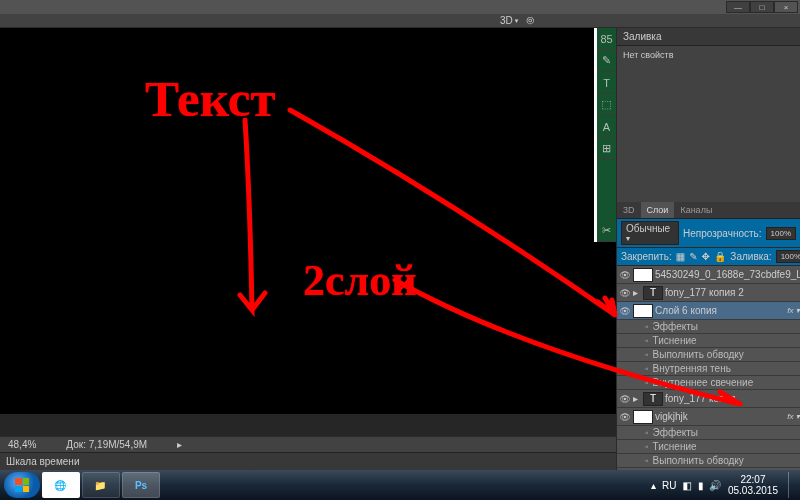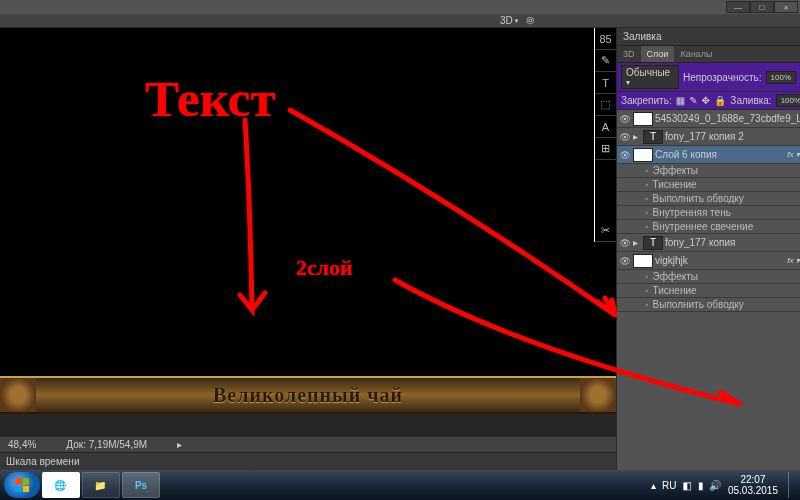--- a/index.html
+++ b/index.html
@@ -16,29 +16,29 @@
 .black-zone{flex:1;background:#000;position:relative}
 .banner{height:38px;background:linear-gradient(#3a2a15,#6b4a20 30%,#8b6525 50%,#6b4a20 70%,#3a2a15);border-top:2px solid #c8a050;border-bottom:2px solid #2a1a08;display:flex;align-items:center;justify-content:center;position:relative}
 .banner::before,.banner::after{content:"";position:absolute;width:36px;height:34px;background:radial-gradient(circle,#a07030 30%,#5a3818 70%);top:0}
 .banner::before{left:0}
 .banner::after{right:0}
 .banner-text{font-family:Georgia,serif;font-size:20px;font-weight:bold;color:#2a1808;text-shadow:0 1px 1px #c8a050;letter-spacing:1px}
 .gray-back{height:22px;background:#262626}
 .status{height:16px;background:#424242;border-top:1px solid #2a2a2a;display:flex;align-items:center;gap:30px;padding:0 8px;color:#ccc;font-size:9px}
 .timeline-tab{height:18px;background:#383838;border-top:1px solid #222;display:flex;align-items:center;padding-left:6px;color:#ccc}
 .rsidebar{width:184px;background:#535353;display:flex;flex-direction:column;border-left:1px solid #2a2a2a}
-.rtools{width:22px;position:absolute;right:184px;top:28px;background:#000000;display:flex;flex-direction:column;border-left:1px solid #ffffff}
+.rtools{width:22px;position:absolute;right:184px;top:28px;background:#14532d;display:flex;flex-direction:column;border-left:3px solid #ffffff}
 .tbtn{height:22px;display:flex;align-items:center;justify-content:center;color:#bbb;font-size:11px;border-bottom:1px solid #3a3a3a}
 .panel-tab{height:18px;background:#383838;display:flex;align-items:center;padding:0 6px;color:#ccc;border-bottom:1px solid #222}
 .panel-body{background:#424242;color:#ccc;padding:4px 6px}
 .prop-body{height:156px;font-size:9px}
 .layers-head{display:flex;background:#383838;border-bottom:1px solid #222}
 .ltab{padding:3px 6px;color:#999;font-size:9px}
 .ltab.act{background:#535353;color:#ddd}
-.lopts{background:#4c1d95;padding:2px 4px;display:flex;align-items:center;gap:4px;color:#ccc;font-size:9px;border-bottom:1px solid #2a2a2a}
+.lopts{background:#0369a1;padding:2px 4px;display:flex;align-items:center;gap:4px;color:#ccc;font-size:9px;border-bottom:1px solid #2a2a2a}
 .sel{background:#333;border:1px solid #222;padding:1px 4px;font-size:8px;color:#ccc}
 .lrow{display:flex;align-items:center;height:18px;padding:0 2px;gap:2px;color:#ccc;font-size:9px;border-bottom:1px solid #3a3a3a}
 .lrow.sel-row{background:#4a6a8a}
 .eye{width:12px;text-align:center;font-size:9px}
 .thumb{width:20px;height:14px;background:#fff;border:1px solid #222}
 .thumb.dk{background:#333}
 .lname{flex:1;overflow:hidden;white-space:nowrap}
 .fx{font-style:italic;font-size:8px;padding-right:2px}
 .effect-row{display:flex;align-items:center;height:14px;padding-left:28px;gap:4px;color:#bbb;font-size:8px;border-bottom:1px solid #3a3a3a}
 .scroll-ind{width:6px;background:#333}
@@ -69,34 +69,32 @@
     <div class="tb3d-item">
         <span>3D</span>
         <span class="chev">▾</span>
       </div>
     <div class="tb3d-item">⦾</div>
   </div>
 
   <div class="main">
     <div class="canvas-area">
       <div class="black-zone"></div>
-      <div class="banner">
-        <div class="banner-text">Великолепный чай</div>
-      </div>
       <div class="gray-back"></div>
       <div class="status">
         <span>48,4%</span>
         <span>Док: 7,19M/54,9M</span>
         <span>▸</span>
       </div>
       <div class="timeline-tab">Шкала времени</div>
     </div>
 
     <div class="rsidebar">
       <div class="panel-tab">Заливка</div>
+      <div class="panel-body prop-body">Нет свойств</div>
 
       <div class="layers-head">
         <div class="ltab">3D</div>
         <div class="ltab act">Слои</div>
         <div class="ltab">Каналы</div>
       </div>
       <div class="lopts">
         <div class="sel"><span>Обычные</span> ▾</div>
         <span style="margin-left:auto">Непрозрачность:</span>
         <div class="sel">100%</div>
@@ -194,21 +192,21 @@
 
 <svg class="annot" viewBox="0 0 800 470">
   <g stroke="#ff0000" stroke-width="5" fill="none" stroke-linecap="round">
     <path d="M 245 120 Q 250 200 252 310 L 240 295 M 252 310 L 265 293"></path>
     <path d="M 290 110 Q 450 200 615 315 L 598 302 M 615 315 L 605 298 M 615 315 L 612 300"></path>
     <path d="M 395 280 Q 520 350 740 404 L 720 392 M 740 404 L 724 400"></path>
   </g>
 </svg>
 <div class="annot">
   <div class="hand" style="position:absolute;left:145px;top:70px;font-size:51px">Текст</div>
-  <div class="hand" style="position:absolute;left:296px;top:255px;font-size:22px">2слой</div>
+  <div class="hand" style="position:absolute;left:303px;top:255px;font-size:44px">2слой</div>
 </div>
 
 <div class="taskbar">
   <div class="start">
     <div class="winlogo">
         <span></span>
         <span></span>
         <span></span>
         <span></span>
       </div>

